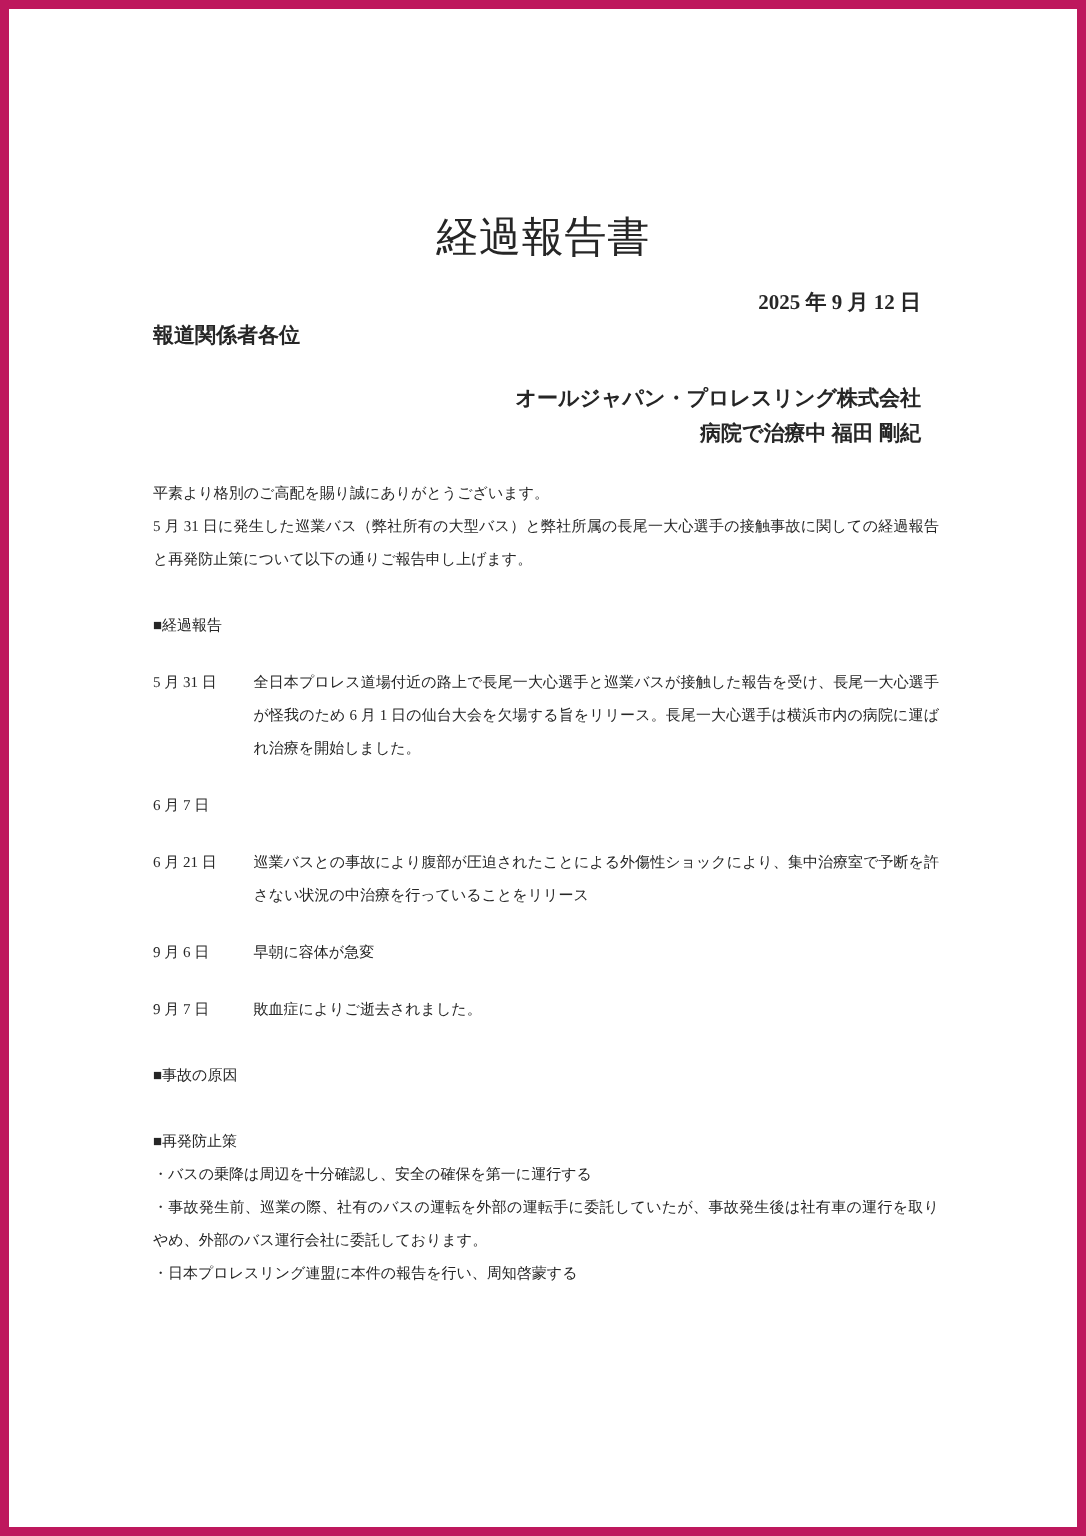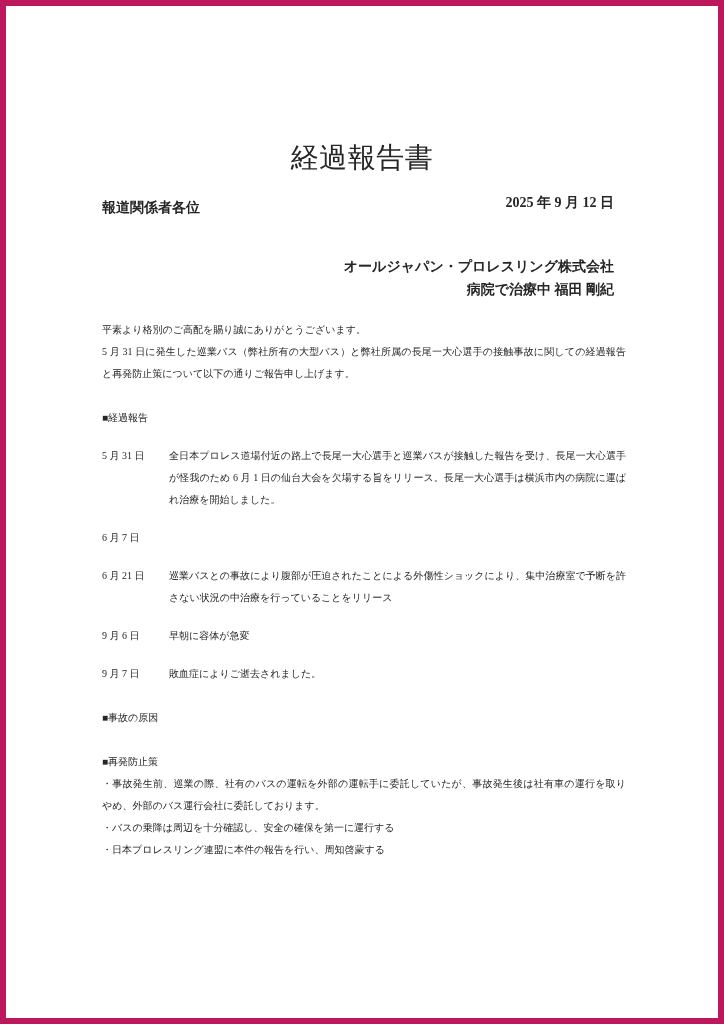--- a/index.html
+++ b/index.html
@@ -29,21 +29,21 @@
     letter-spacing: 0.5px;
   }
   .hdr-line {
     position: absolute;
     font-size: 14px;
     line-height: 16px;
     white-space: nowrap;
     font-weight: bold;
   }
   .doc-date        { top: 189px; right: 104px; }
-  .recipient       { top: 194px; left: 96px; }
+  .recipient       { top: 211px; left: 96px; }
   .company         { top: 253px; right: 104px; }
   .representative  { top: 276px; right: 104px; }
 
   .body-flow {
     position: absolute;
     top: 313px;
     left: 96px;
     width: 524px;
     font-size: 10px;
     line-height: 22px;
@@ -104,19 +104,19 @@
       <span class="t-text">敗血症によりご逝去されました。</span>
     </div>
 
     <div class="spacer"></div>
 
     <p class="section-heading">■事故の原因</p>
 
     <div class="spacer"></div>
 
     <p class="section-heading">■再発防止策</p>
+    <p>・バスの乗降は周辺を十分確認し、安全の確保を第一に運行する</p>
     <p>・事故発生前、巡業の際、社有のバスの運転を外部の運転手に委託していたが、事故発生後は社有車の運行を取りやめ、外部のバス運行会社に委託しております。</p>
-    <p>・バスの乗降は周辺を十分確認し、安全の確保を第一に運行する</p>
     <p>・日本プロレスリング連盟に本件の報告を行い、周知啓蒙する</p>
 
   </div>
 
 </div>
 
 </body></html>

